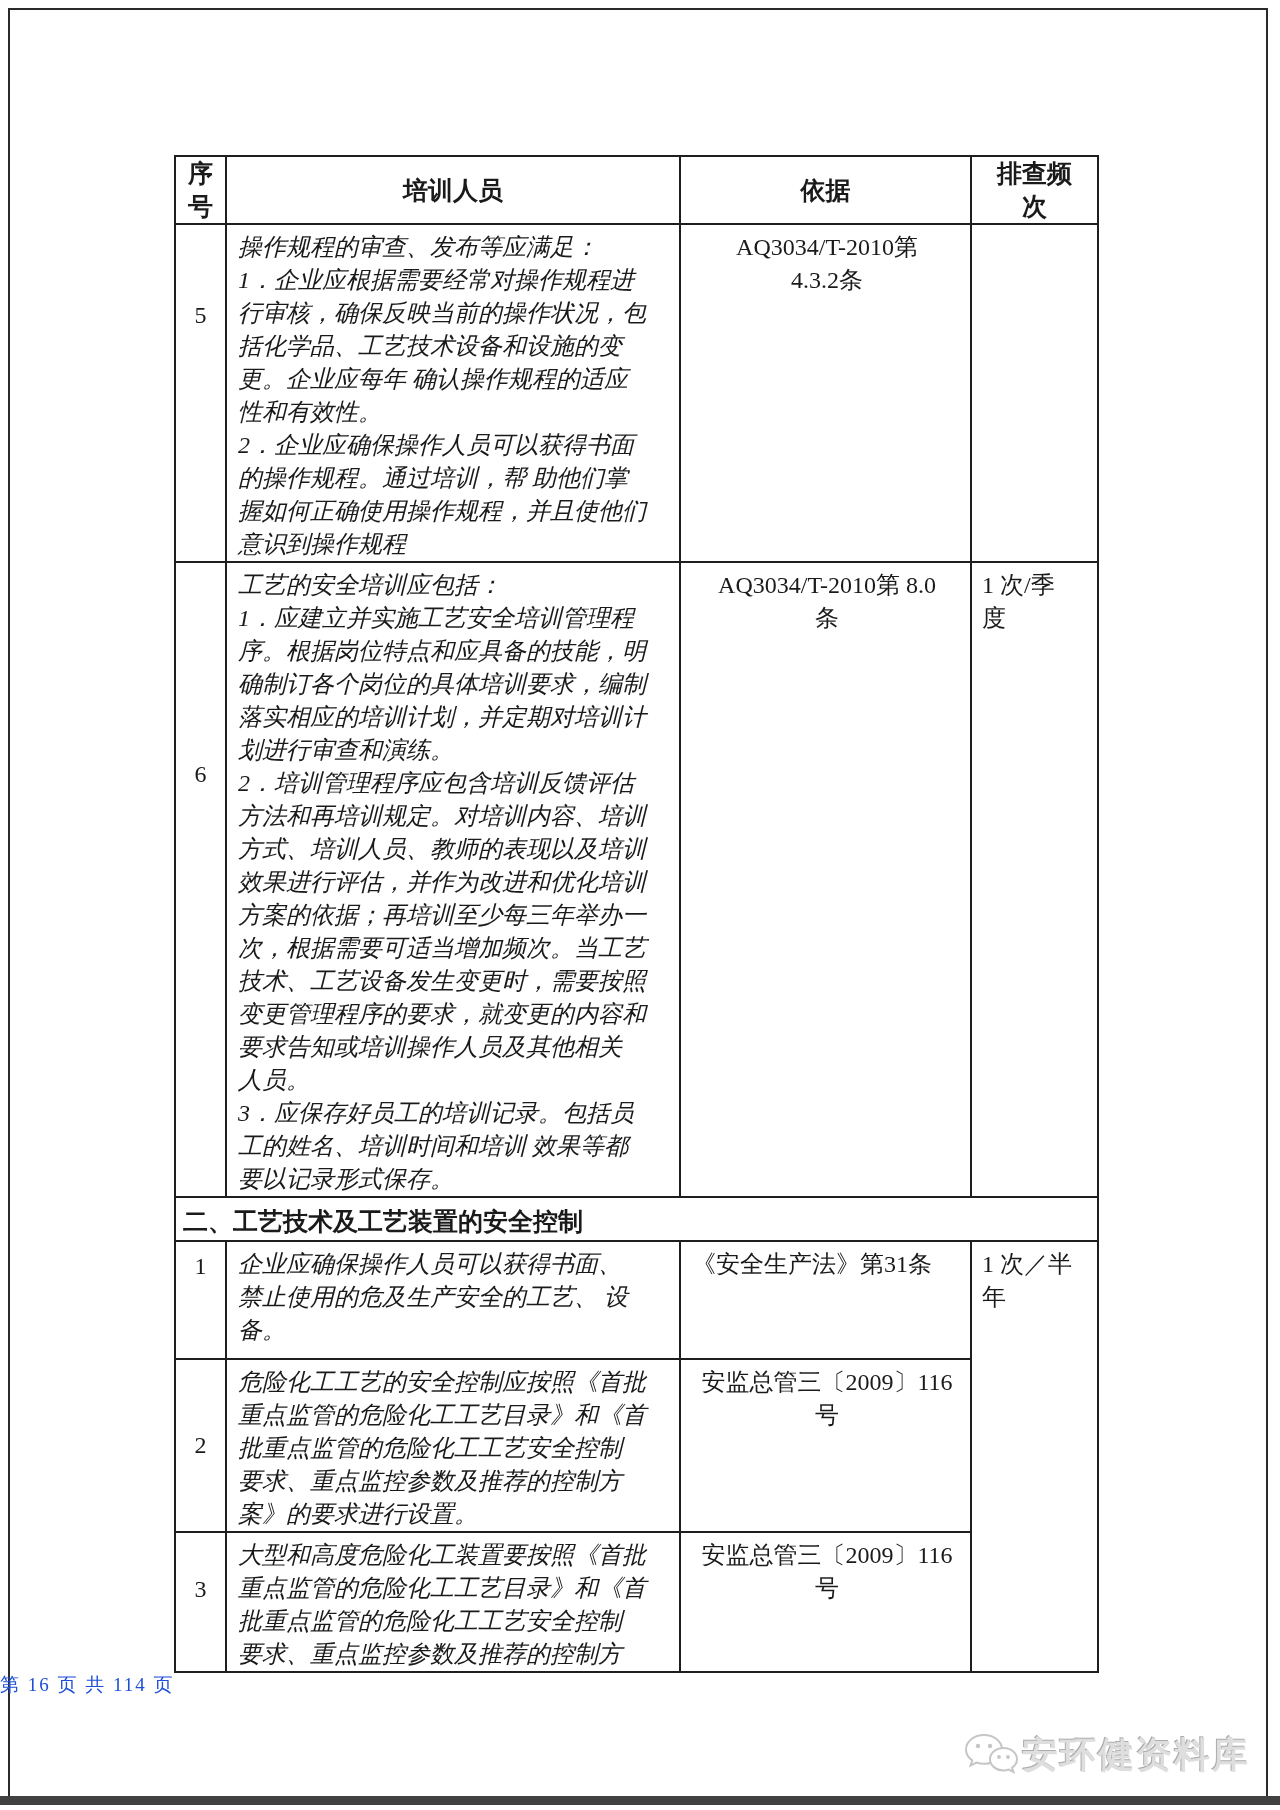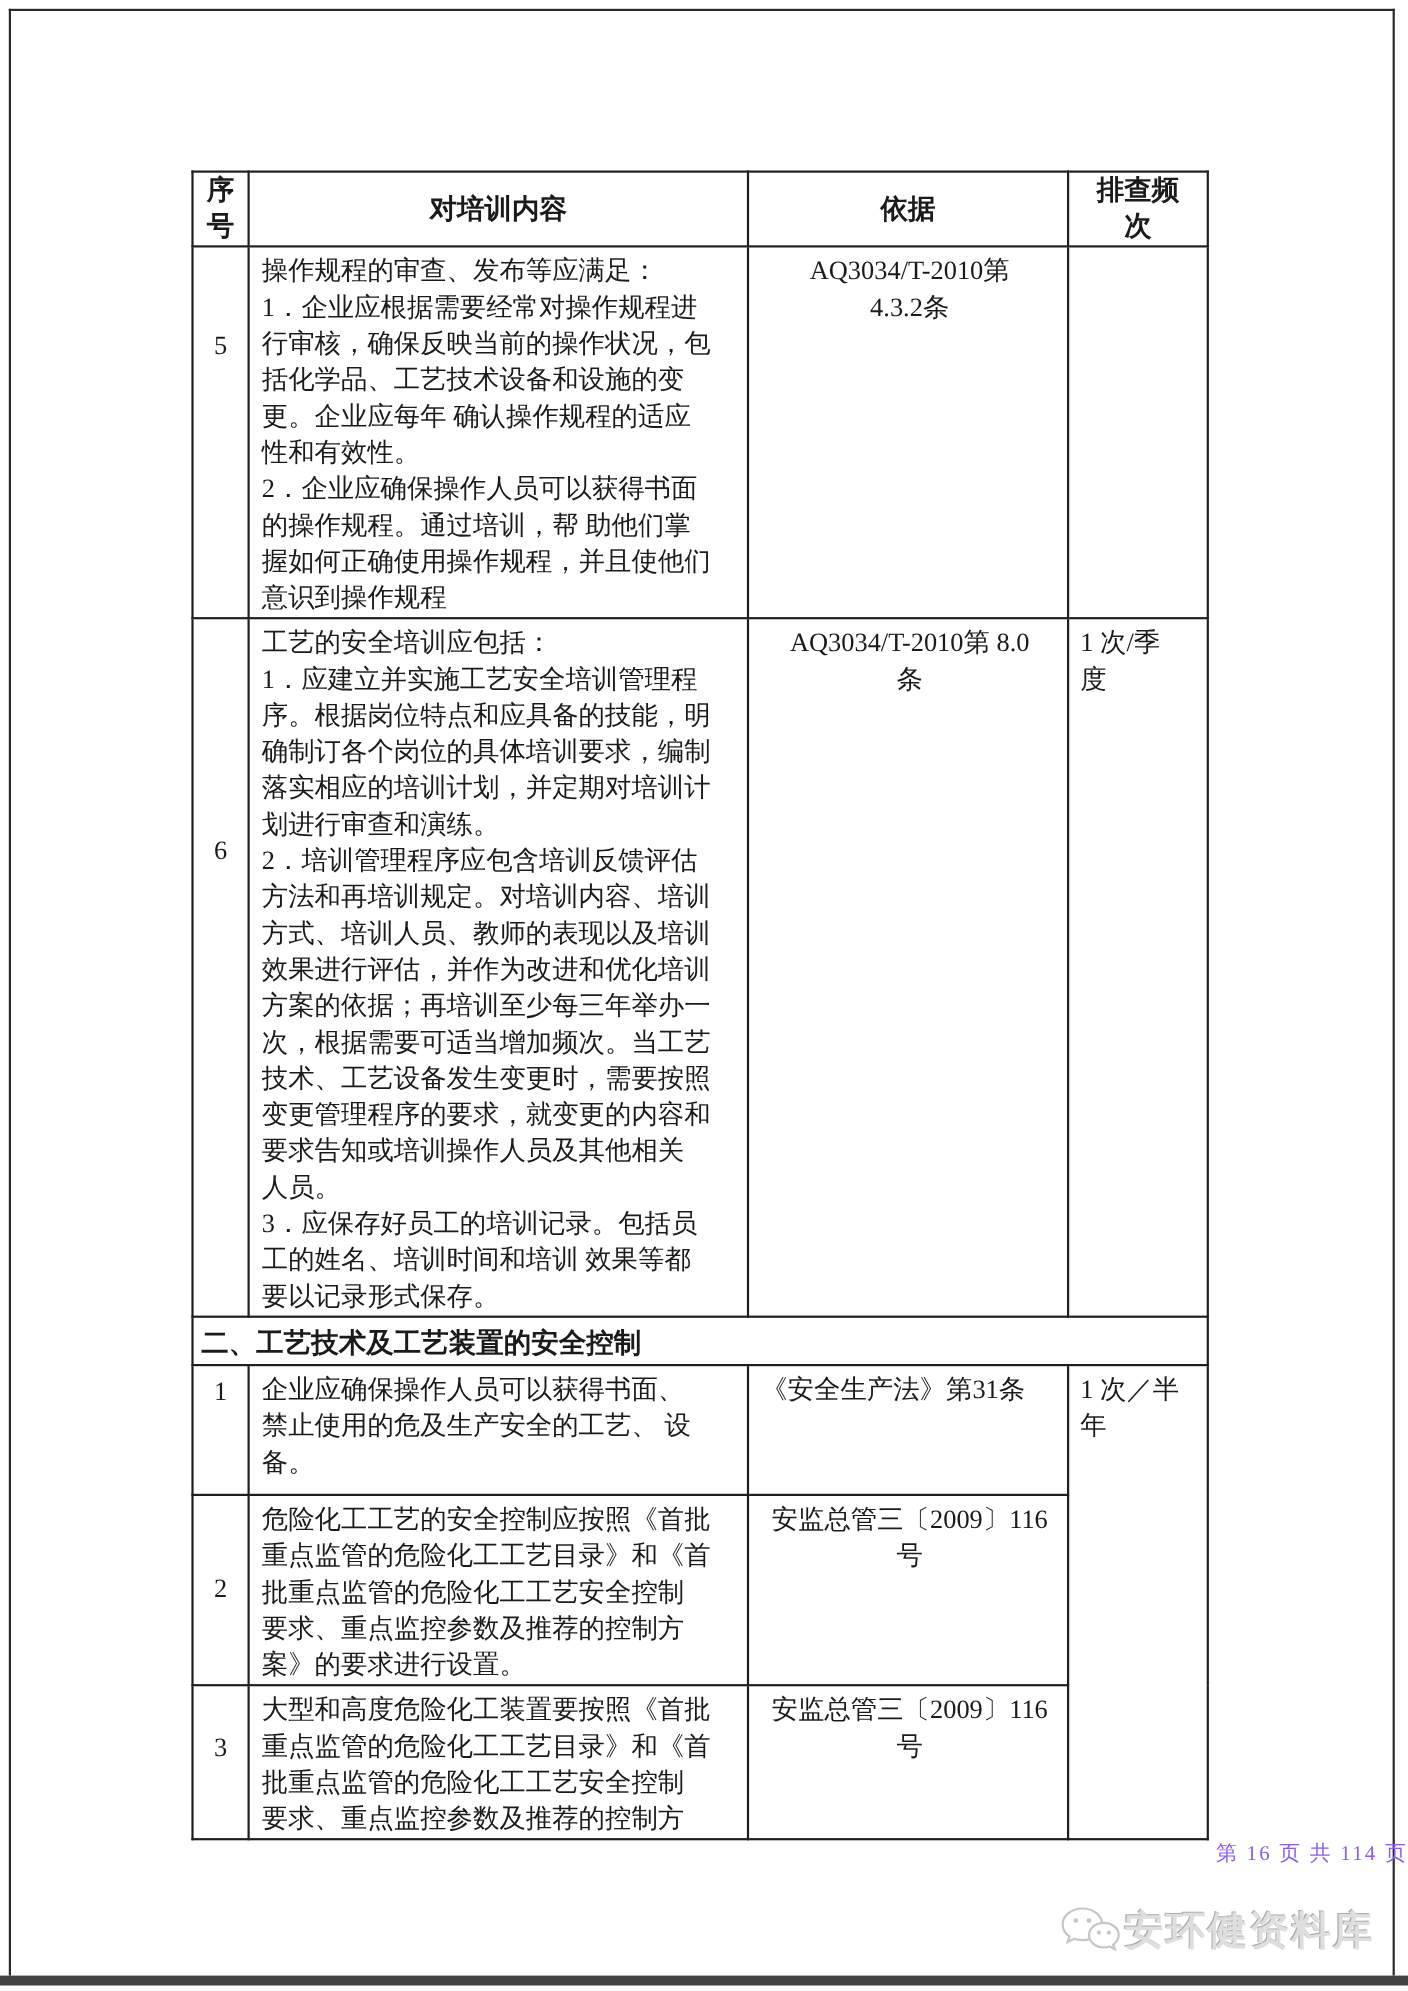--- a/index.html
+++ b/index.html
@@ -38,32 +38,32 @@
   tr.r1   { height:118px; }
   tr.r2   { height:172px; }
   tr.r3   { height:138px; }
   td.num {
     text-align:center; vertical-align:middle; font-size:24px;
   }
   td.num-r5 { padding-bottom:155px; }
   td.num-r6 { padding-bottom:210px; }
   td.num-r1 { vertical-align:top; padding-top:8px; }
   td.num-r3 { padding-bottom:25px; }
-  td.cnt { padding:6px 8px 0 11px; }
+  td.cnt { padding:6px 8px 0 11px;font-style:italic; }
   td.bas { padding:6px 8px 0 11px;text-align:center; }
   td.bas-center { text-align:left; }
   td.frq { padding:6px 6px 0 10px;font-family:Liberation Serif, serif; }
   td.section-cell {
     font-family:"Liberation Sans","DejaVu Sans",sans-serif;
     font-weight:bold; font-size:25px;
     padding:4px 0 0 7px; vertical-align:middle;
   }
   .footer {
     position:absolute; left:0; top:1672px; width:1280px;
-    text-align:right; font-size:19px; letter-spacing:2px; color:#8b5cf6;
+    text-align:left; font-size:19px; letter-spacing:2px; color:#1d4ed8;
   }
   .watermark {
     position:absolute; right:30px; top:1728px; height:54px;
     display:flex; align-items:center; gap:3px;
   }
   .watermark-text {
     font-family:"Liberation Sans","DejaVu Sans",sans-serif;
     font-weight:bold; font-size:36px; letter-spacing:2px;
     color:#dedede;
     text-shadow:-1px -1px 0 #ababab, 1px 1px 0 #ffffff;
@@ -80,21 +80,21 @@
     <colgroup>
       <col style="width:51px">
       <col style="width:454px">
       <col style="width:291px">
       <col style="width:127px">
     </colgroup>
     <tbody>
       <tr class="hdr">
         <th class="pre">序
 号</th>
-        <th>对培训内容</th>
+        <th>培训人员</th>
         <th>依据</th>
         <th class="pre">排查频
 次</th>
       </tr>
 
       <tr class="r5">
         <td class="num num-r5">5</td>
         <td class="cnt pre">操作规程的审查、发布等应满足：
 1．企业应根据需要经常对操作规程进
 行审核，确保反映当前的操作状况，包

